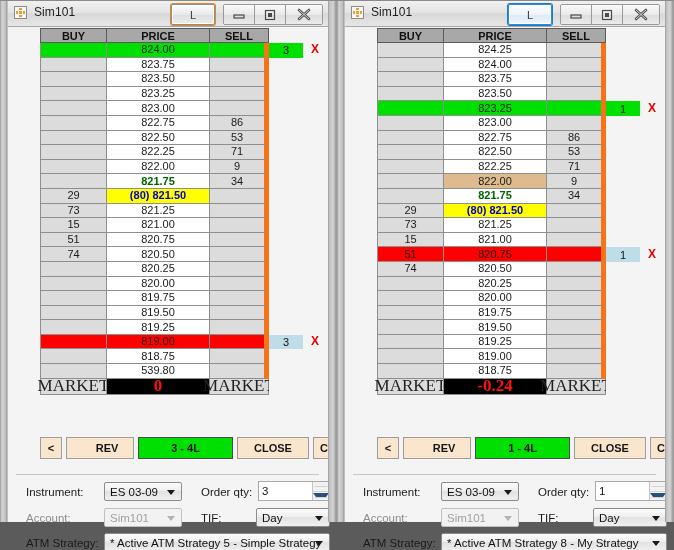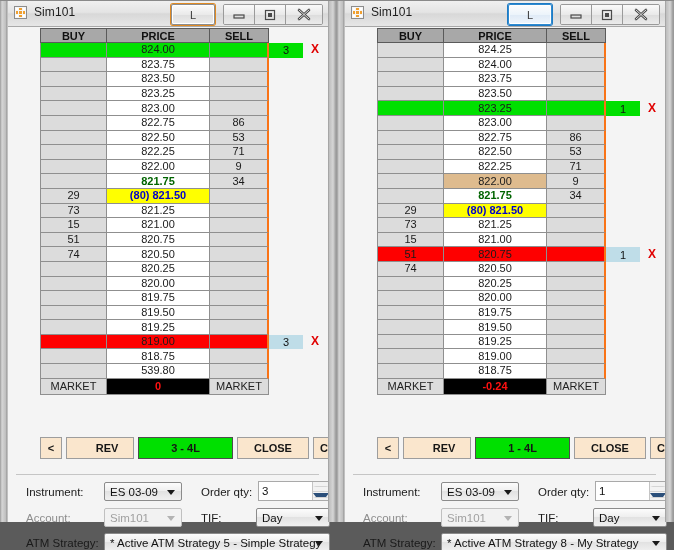--- a/index.html
+++ b/index.html
@@ -82,21 +82,21 @@
     box-sizing:border-box;
   }
   .hdr .c-sell{border-right:1px solid #5a5a5a;}
   .hdr{height:15px;}
 
   .cell{
     border:1px solid #8f8f8f;border-top:none;border-right:none;
     box-sizing:border-box;display:flex;align-items:center;justify-content:center;
     font-size:11px;color:#1a1a1a;overflow:hidden;line-height:1;
   }
-  .cell.sell{border-right:2px solid #f97316;}
+  .cell.sell{border-right:5px solid #f97316;}
   .cell.qty{background:#dcdcdc;}
   .cell.price{background:#ffffff;}
   .lrow.green .cell{background:#00e000;}
   .lrow.red .cell{background:#fe0000;}
   .lrow.tan .cell.price{background:#debb8e;}
   .lrow.yellow .cell.price{background:#ffff00;color:#0000cc;font-weight:bold;}
   .cell.price.lastgreen{color:#006400;font-weight:bold;}
 
   .ext-badge{
     position:absolute;left:0;top:0;height:100%;width:34px;
@@ -108,22 +108,23 @@
   .ext-x{
     position:absolute;left:42px;top:-1px;height:100%;
     display:flex;align-items:center;font-size:12px;font-weight:bold;color:#e00000;
   }
 
   
   .mrow{display:flex;height:16px;}
   .mrow .c-spacer{flex:0 0 24px;}
   .mcell{
     border:1px solid #8f8f8f;border-top:none;border-right:none;box-sizing:border-box;
-    display:flex;align-items:center;justify-content:center;font-size:11px;color:#222;
+    display:flex;align-items:center;justify-content:center;font-size:17px;color:#222;
     background:#dcdcdc;
+    font-family:Liberation Serif, serif;
   }
   .mcell.right{border-right:1px solid #8f8f8f;}
   .mcell.pnl{background:#000;color:#ff1111;font-weight:bold;}
 
   
   .btnbar{
     position:absolute;left:32px;top:435px;display:flex;align-items:center;height:24px;
   }
   .bb{
     height:22px;box-sizing:border-box;border:1px solid #9d9d9d;

